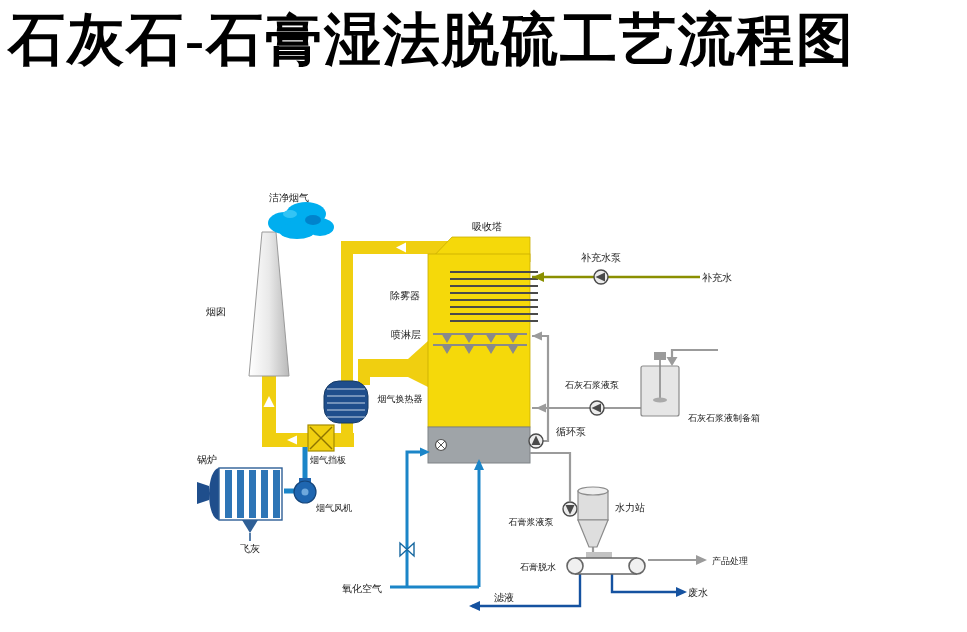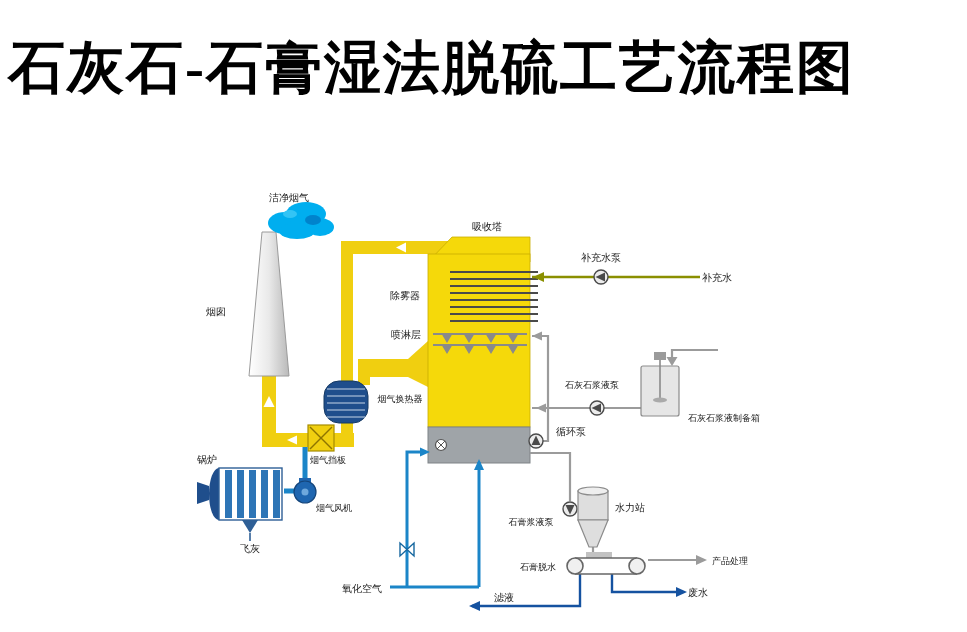--- a/index.html
+++ b/index.html
@@ -1,21 +1,21 @@
 <!DOCTYPE html>
 <html><head>
 <meta charset="utf-8">
 <style>
   * { margin:0; padding:0; box-sizing:border-box; }
   html,body { width:967px; height:632px; background:#ffffff; font-family:"Liberation Sans", sans-serif; }
   .page { position:relative; width:967px; height:632px; background:#ffffff; overflow:hidden; }
   .title {
     position:absolute; left:8px; top:2px; width:955px;
     font-family:"Liberation Serif", serif; font-weight:900;
-    font-size:57px; letter-spacing:2px; white-space:nowrap; color:#000;margin-top:28px;
+    font-size:57px; letter-spacing:2px; white-space:nowrap; color:#000;
   }
   svg.diagram { position:absolute; left:0; top:0; }
   svg text { font-family:"Liberation Sans", sans-serif; fill:#1a1a1a; text-anchor:middle; }
   .lbl { font-size:10px; }
   .lbl-sm { font-size:9px; }
 </style>
 </head>
 <body>
 
 <div class="page">

